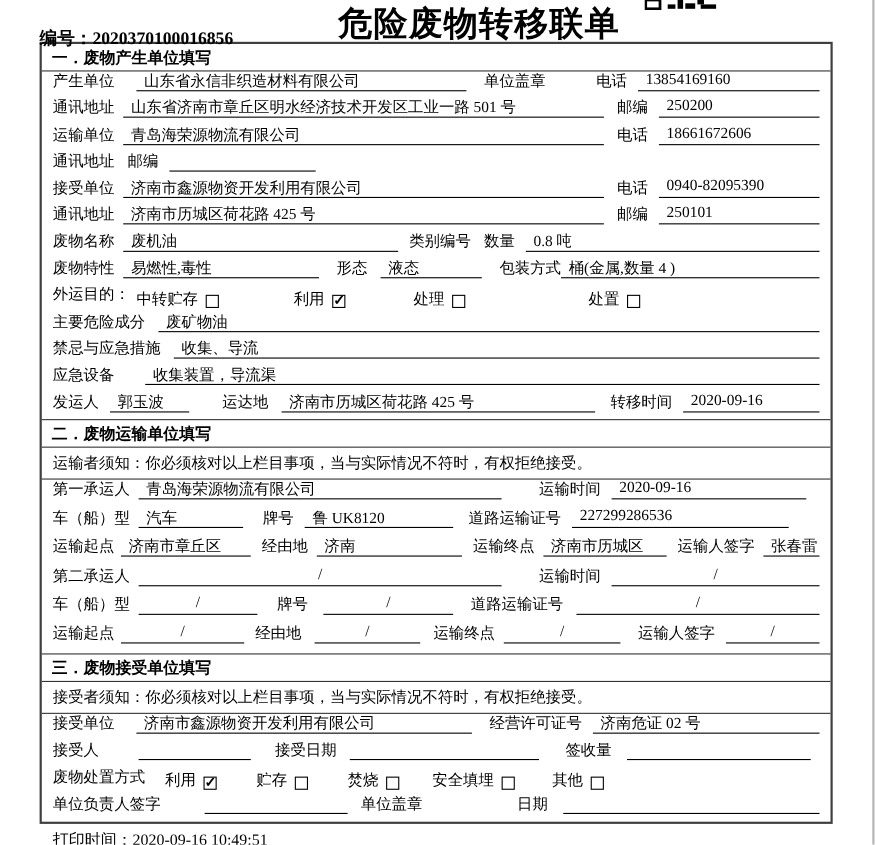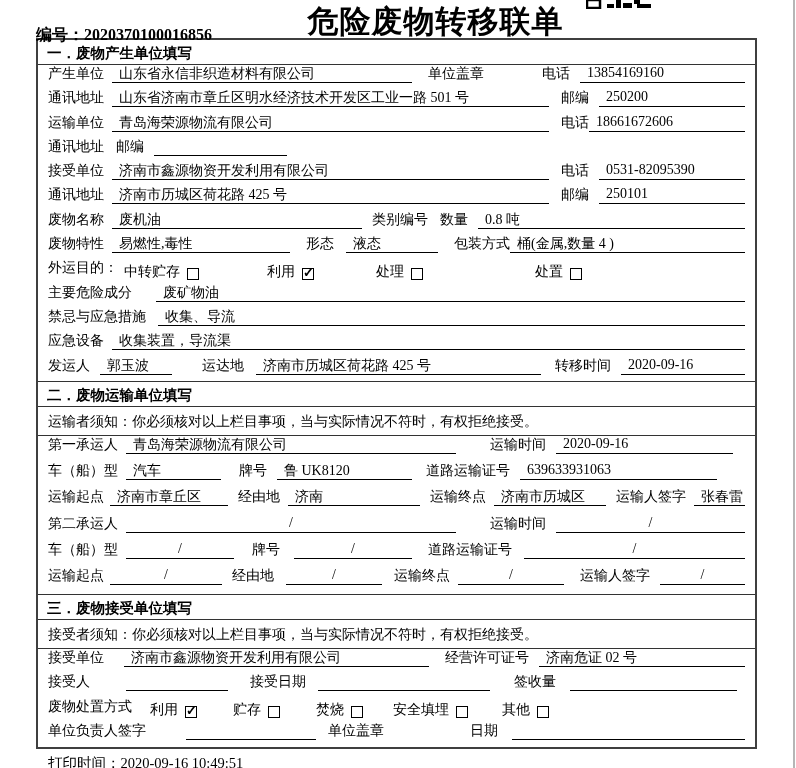--- a/index.html
+++ b/index.html
@@ -51,51 +51,51 @@
   </svg>
 </div>
 
 <div class="form">
 
   <div class="sec sec1">
     <div class="sec-title">一．废物产生单位填写</div>
 
     <div class="row">
       <span class="lbl">产生单位</span>
-      <span class="ul" style="width:300px;margin-left:8px">山东省永信非织造材料有限公司</span>
+      <span class="ul" style="width:300px;margin-left:20px">山东省永信非织造材料有限公司</span>
       <span class="lbl" style="margin-left:16px">单位盖章</span>
       <span class="lbl" style="margin-left:auto">电话</span>
       <span class="ul" style="width:165px;margin-left:10px">13854169160</span>
     </div>
 
     <div class="row">
       <span class="lbl">通讯地址</span>
       <span class="ul" style="width:437px;margin-left:8px">山东省济南市章丘区明水经济技术开发区工业一路 501 号</span>
       <span class="lbl" style="margin-left:12px">邮编</span>
       <span class="ul fx" style="margin-left:10px">250200</span>
     </div>
 
     <div class="row">
       <span class="lbl">运输单位</span>
       <span class="ul" style="width:437px;margin-left:8px">青岛海荣源物流有限公司</span>
       <span class="lbl" style="margin-left:12px">电话</span>
-      <span class="ul fx" style="margin-left:0">18661672606</span>
+      <span class="ul fx" style="margin-left:10px">18661672606</span>
     </div>
 
     <div class="row">
       <span class="lbl">通讯地址</span>
       <span class="lbl" style="margin-left:12px">邮编</span>
       <span class="ul" style="width:133px;margin-left:10px"></span>
     </div>
 
     <div class="row">
       <span class="lbl">接受单位</span>
       <span class="ul" style="width:437px;margin-left:8px">济南市鑫源物资开发利用有限公司</span>
       <span class="lbl" style="margin-left:12px">电话</span>
-      <span class="ul fx" style="margin-left:10px">0531-82095390</span>
+      <span class="ul fx" style="margin-left:10px">0940-82095390</span>
     </div>
 
     <div class="row">
       <span class="lbl">通讯地址</span>
       <span class="ul" style="width:437px;margin-left:8px">济南市历城区荷花路 425 号</span>
       <span class="lbl" style="margin-left:12px">邮编</span>
       <span class="ul fx" style="margin-left:10px">250101</span>
     </div>
 
     <div class="row">
@@ -130,31 +130,31 @@
         <span class="cb"></span>
       </span>
       <span class="cbg" style="margin-left:112px">
         <span class="lbl">处置</span>
         <span class="cb"></span>
       </span>
     </div>
 
     <div class="row">
       <span class="lbl">主要危险成分</span>
-      <span class="ul fx" style="margin-left:24px">废矿物油</span>
+      <span class="ul fx" style="margin-left:12px">废矿物油</span>
     </div>
 
     <div class="row">
       <span class="lbl">禁忌与应急措施</span>
       <span class="ul fx" style="margin-left:12px">收集、导流</span>
     </div>
 
     <div class="row">
       <span class="lbl">应急设备</span>
-      <span class="ul fx" style="margin-left:8px">收集装置，导流渠</span>
+      <span class="ul fx" style="margin-left:28px">收集装置，导流渠</span>
     </div>
 
     <div class="row">
       <span class="lbl">发运人</span>
       <span class="ul" style="width:72px;margin-left:10px">郭玉波</span>
       <span class="lbl" style="margin-left:30px">运达地</span>
       <span class="ul" style="width:285px;margin-left:12px">济南市历城区荷花路 425 号</span>
       <span class="lbl" style="margin-left:14px">转移时间</span>
       <span class="ul fx" style="margin-left:10px">2020-09-16</span>
     </div>
@@ -170,21 +170,21 @@
       <span class="lbl" style="margin-left:34px">运输时间</span>
       <span class="ul fx" style="margin-left:10px;margin-right:12px">2020-09-16</span>
     </div>
 
     <div class="row">
       <span class="lbl">车（船）型</span>
       <span class="ul" style="width:95px;margin-left:8px">汽车</span>
       <span class="lbl" style="margin-left:18px">牌号</span>
       <span class="ul" style="width:135px;margin-left:10px">鲁 UK8120</span>
       <span class="lbl" style="margin-left:14px">道路运输证号</span>
-      <span class="ul fx" style="margin-left:10px;margin-right:28px">639633931063</span>
+      <span class="ul fx" style="margin-left:10px;margin-right:28px">227299286536</span>
     </div>
 
     <div class="row">
       <span class="lbl">运输起点</span>
       <span class="ul" style="width:118px;margin-left:6px">济南市章丘区</span>
       <span class="lbl" style="margin-left:10px">经由地</span>
       <span class="ul" style="width:132px;margin-left:8px">济南</span>
       <span class="lbl" style="margin-left:10px">运输终点</span>
       <span class="ul" style="width:112px;margin-left:8px">济南市历城区</span>
       <span class="lbl" style="margin-left:10px">运输人签字</span>

